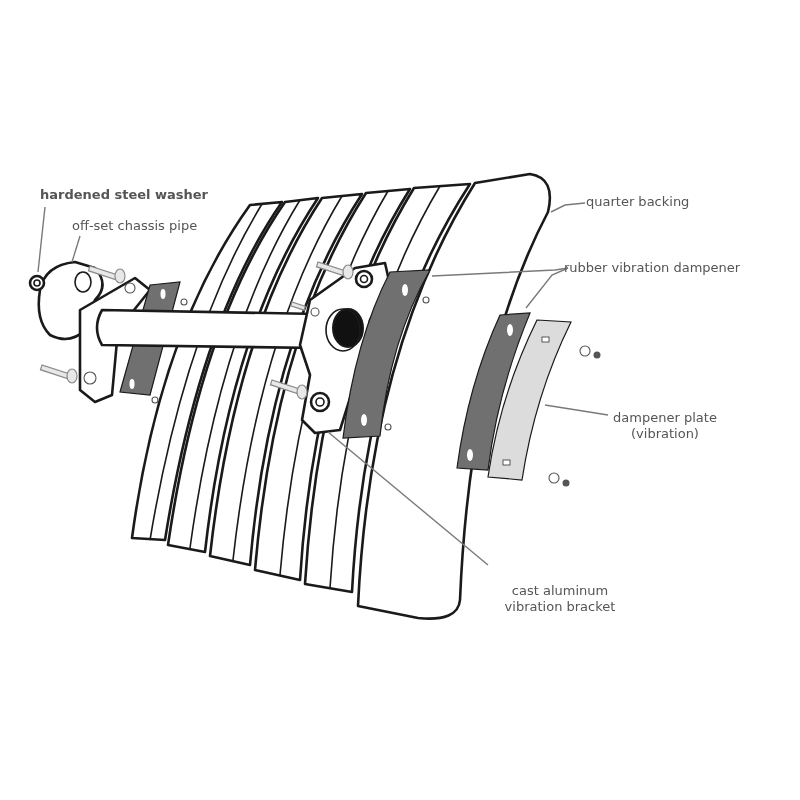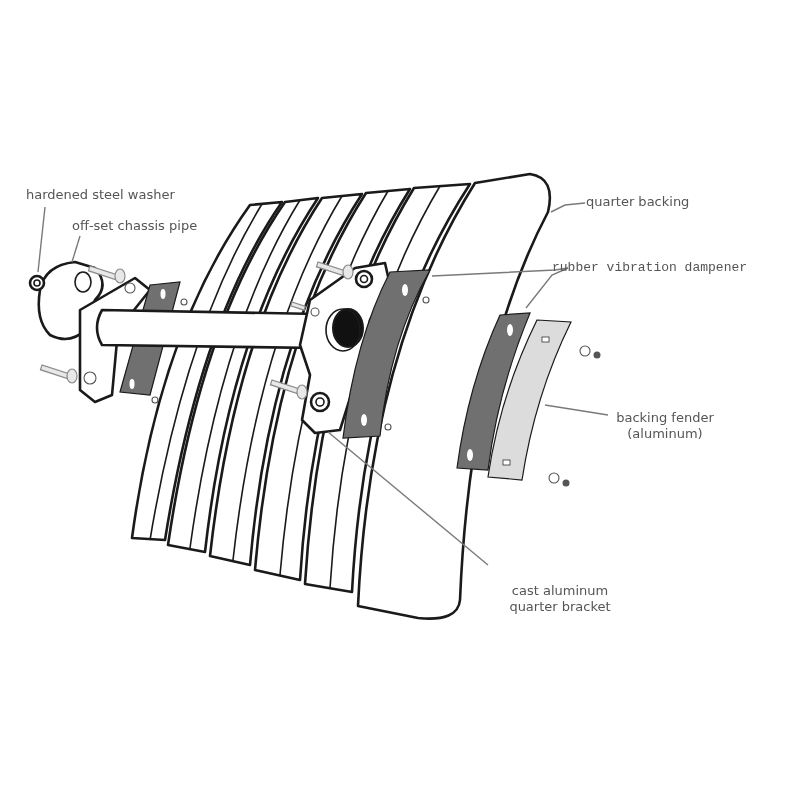--- a/index.html
+++ b/index.html
@@ -122,24 +122,24 @@
     <line class="leader" x1="45" y1="207" x2="38" y2="272"></line>
     <line class="leader" x1="80" y1="236" x2="72" y2="262"></line>
     <polyline class="leader" points="551,212 565,205 585,203"></polyline>
     <polyline class="leader" points="432,276 555,270 568,268"></polyline>
     <polyline class="leader" points="526,308 552,275 568,268"></polyline>
     <line class="leader" x1="545" y1="405" x2="608" y2="415"></line>
     <line class="leader" x1="328" y1="432" x2="488" y2="565"></line>
   </g>
 </svg>
 
-<div class="label" style="left:26px; top:187px;">hardened steel washer</div>
+<div class="label" style="left:40px; top:187px;font-weight:bold;">hardened steel washer</div>
 <div class="label" style="left:72px; top:218px;text-align:right;">off-set chassis pipe</div>
 <div class="label" style="left:586px; top:194px;">quarter backing</div>
-<div class="label" style="left:552px; top:260px;font-family:Liberation Mono, monospace;">rubber vibration dampener</div>
+<div class="label" style="left:564px; top:260px;">rubber vibration dampener</div>
 <div class="label center" style="left:610px; top:410px; width:110px;">
-  <div>backing fender</div>
-  <div>(aluminum)</div>
+  <div>dampener plate</div>
+  <div>(vibration)</div>
 </div>
 <div class="label center" style="left:490px; top:583px; width:140px;">
   <div>cast aluminum</div>
-  <div>quarter bracket</div>
+  <div>vibration bracket</div>
 </div>
 
 </body></html>

